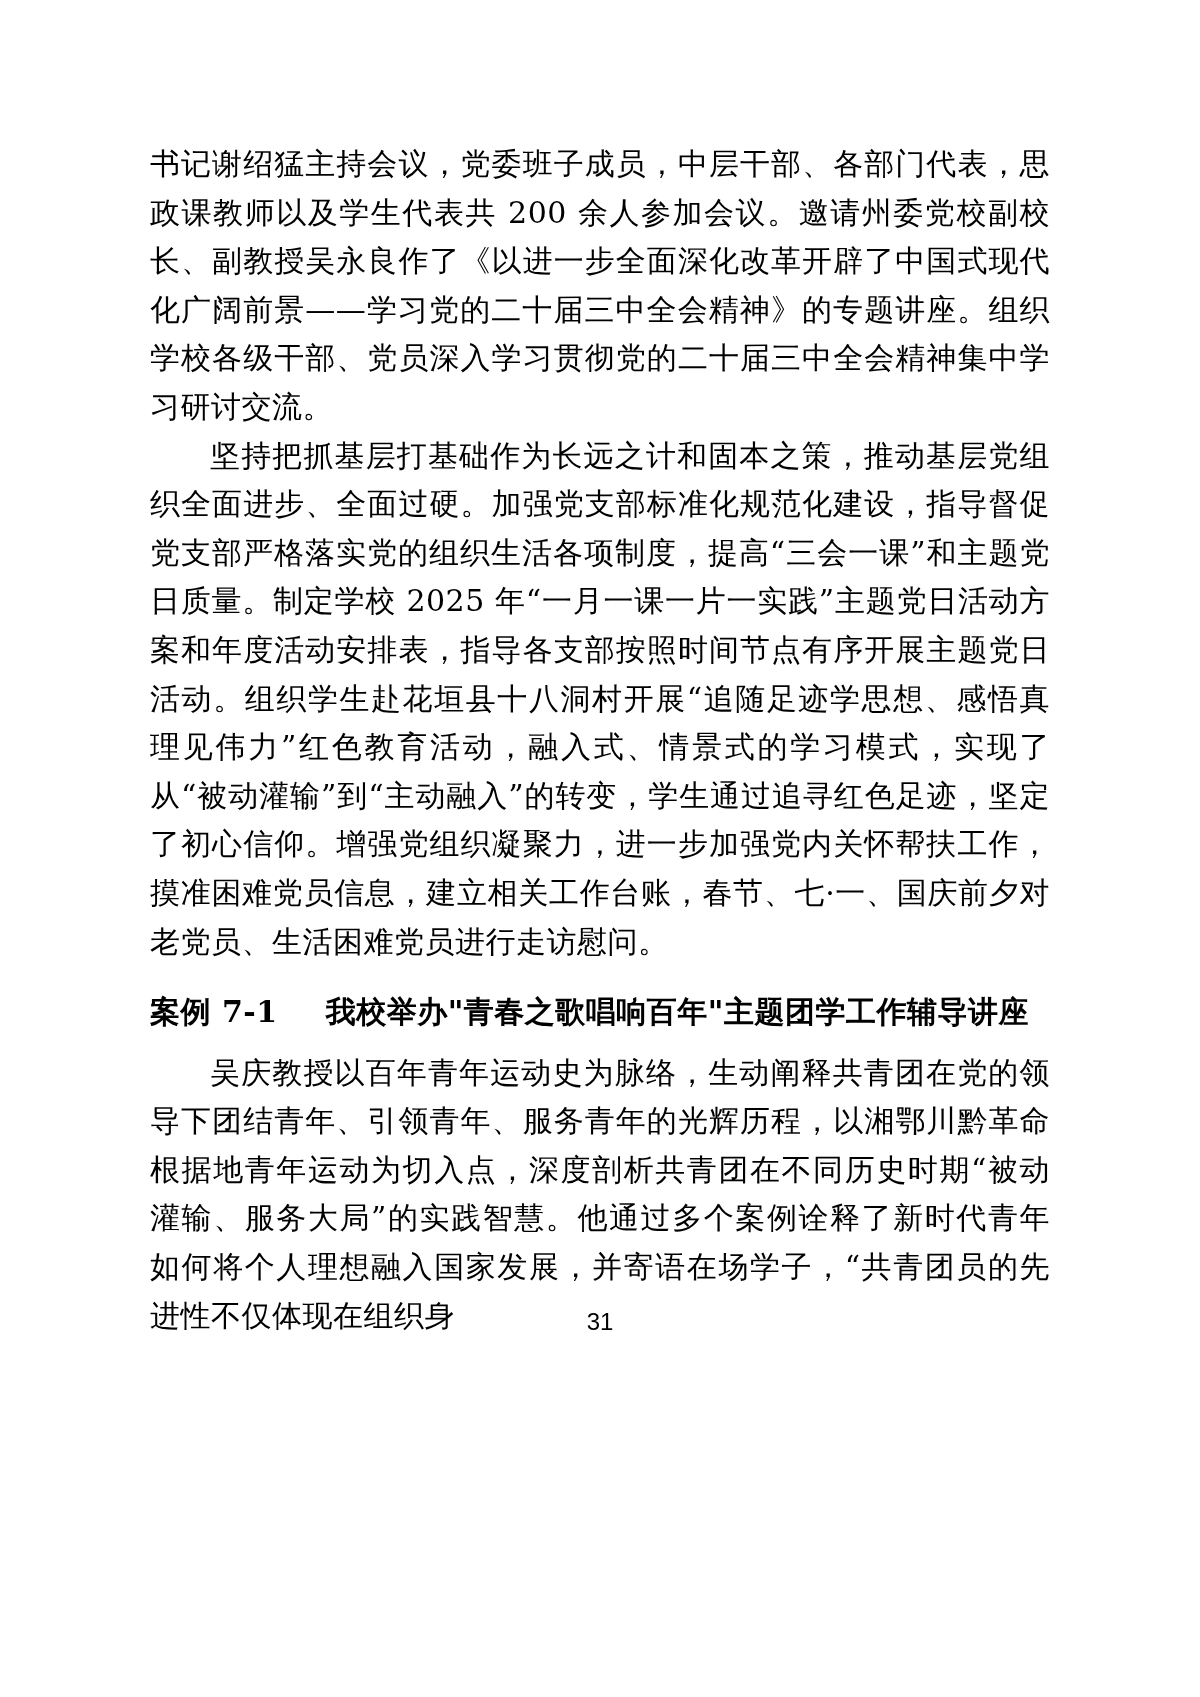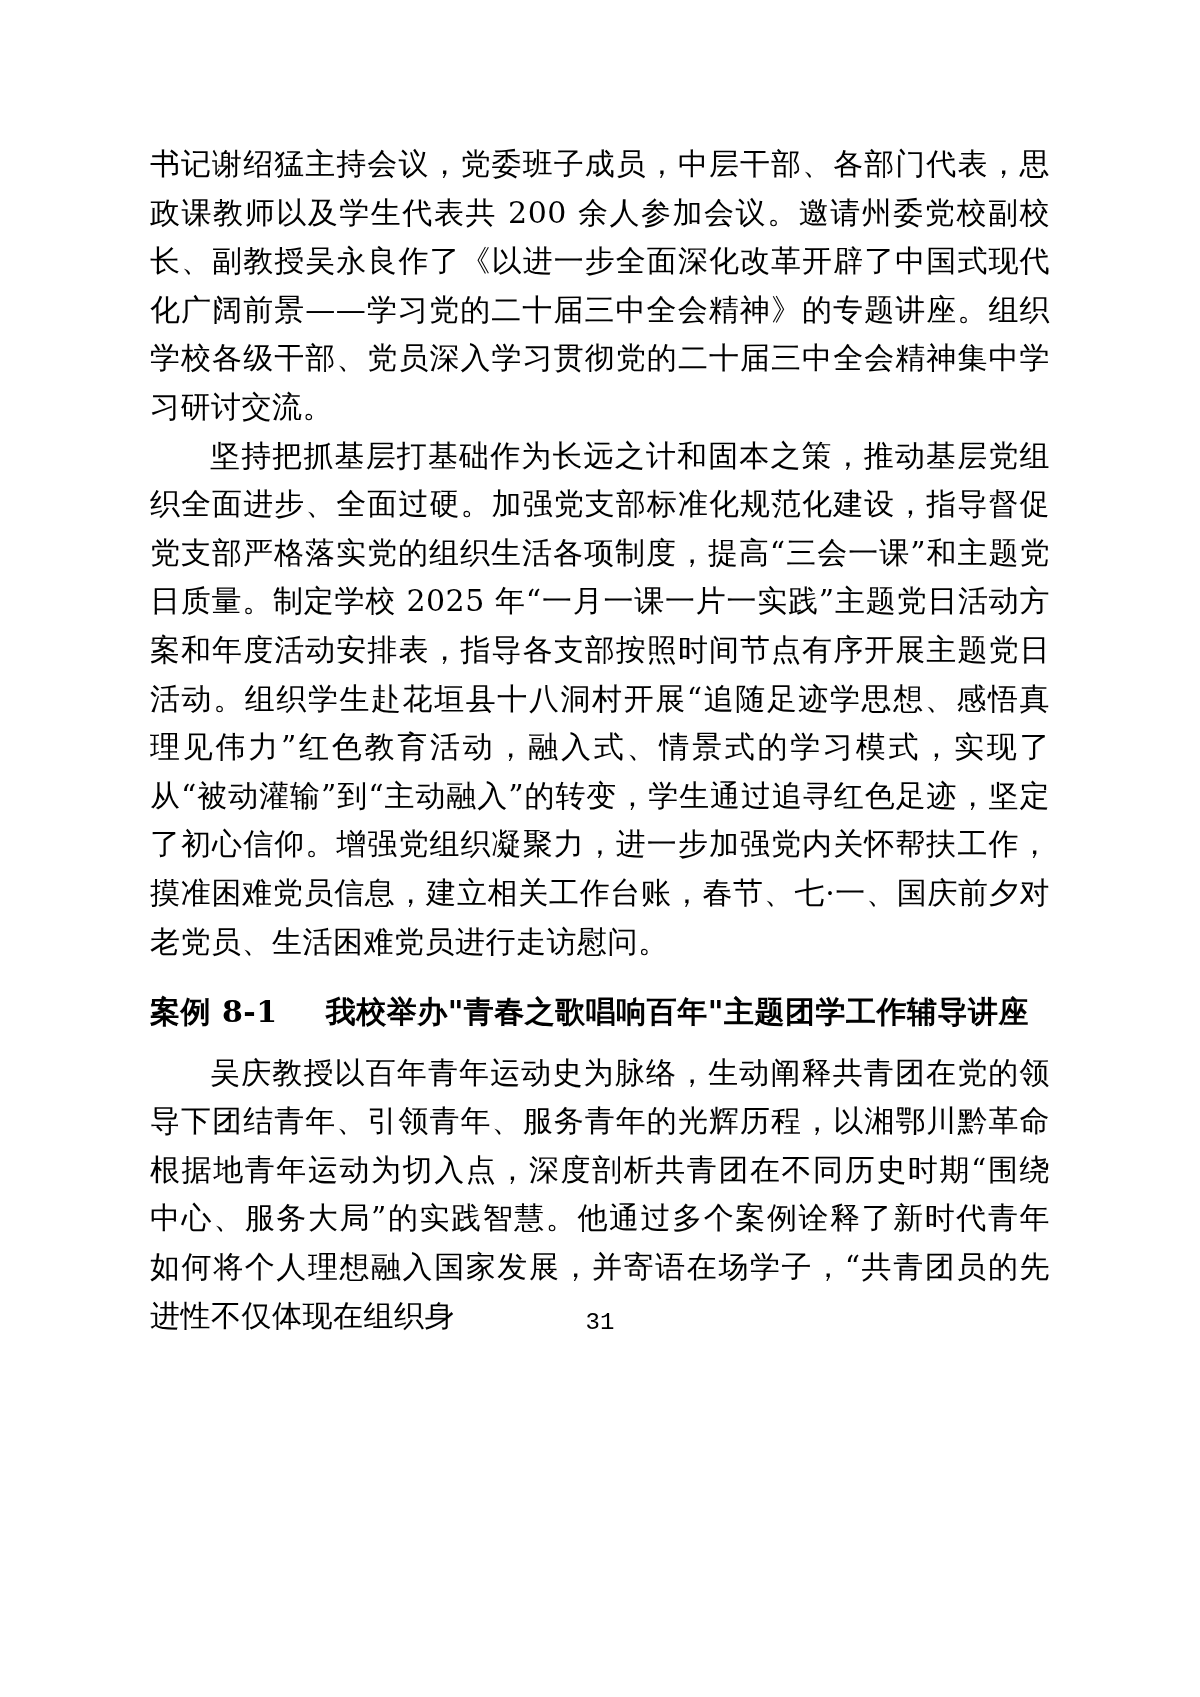--- a/index.html
+++ b/index.html
@@ -45,34 +45,34 @@
   .case-heading .case-num {
     margin-right: 1.6em;
   }
   .page-number {
     position: absolute;
     left: 0;
     right: 0;
     bottom: 52px;
     text-align: center;
     font-size: 24px;
-    font-family: Liberation Mono, monospace;
+    font-family: Liberation Sans, sans-serif;
   }
 </style>
 </head>
 <body>
 
 <div class="page">
 
   <p class="body-text para">书记谢绍猛主持会议，党委班子成员，中层干部、各部门代表，思政课教师以及学生代表共 200 余人参加会议。邀请州委党校副校长、副教授吴永良作了《以进一步全面深化改革开辟了中国式现代化广阔前景——学习党的二十届三中全会精神》的专题讲座。组织学校各级干部、党员深入学习贯彻党的二十届三中全会精神集中学习研讨交流。</p>
 
   <p class="body-text para indent">坚持把抓基层打基础作为长远之计和固本之策，推动基层党组织全面进步、全面过硬。加强党支部标准化规范化建设，指导督促党支部严格落实党的组织生活各项制度，提高“三会一课”和主题党日质量。制定学校 2025 年“一月一课一片一实践”主题党日活动方案和年度活动安排表，指导各支部按照时间节点有序开展主题党日活动。组织学生赴花垣县十八洞村开展“追随足迹学思想、感悟真理见伟力”红色教育活动，融入式、情景式的学习模式，实现了从“被动灌输”到“主动融入”的转变，学生通过追寻红色足迹，坚定了初心信仰。增强党组织凝聚力，进一步加强党内关怀帮扶工作，摸准困难党员信息，建立相关工作台账，春节、七·一、国庆前夕对老党员、生活困难党员进行走访慰问。</p>
 
   <h2 class="case-heading">
-    <span class="case-num">案例 8-1</span><span>我校举办"青春之歌唱响百年"主题团学工作辅导讲座</span>
+    <span class="case-num">案例 7-1</span><span>我校举办"青春之歌唱响百年"主题团学工作辅导讲座</span>
   </h2>
 
 
-  <p class="body-text para indent">吴庆教授以百年青年运动史为脉络，生动阐释共青团在党的领导下团结青年、引领青年、服务青年的光辉历程，以湘鄂川黔革命根据地青年运动为切入点，深度剖析共青团在不同历史时期“围绕中心、服务大局”的实践智慧。他通过多个案例诠释了新时代青年如何将个人理想融入国家发展，并寄语在场学子，“共青团员的先进性不仅体现在组织身</p>
+  <p class="body-text para indent">吴庆教授以百年青年运动史为脉络，生动阐释共青团在党的领导下团结青年、引领青年、服务青年的光辉历程，以湘鄂川黔革命根据地青年运动为切入点，深度剖析共青团在不同历史时期“被动灌输、服务大局”的实践智慧。他通过多个案例诠释了新时代青年如何将个人理想融入国家发展，并寄语在场学子，“共青团员的先进性不仅体现在组织身</p>
 
   <div class="page-number">31</div>
 
 </div>
 
 </body></html>

